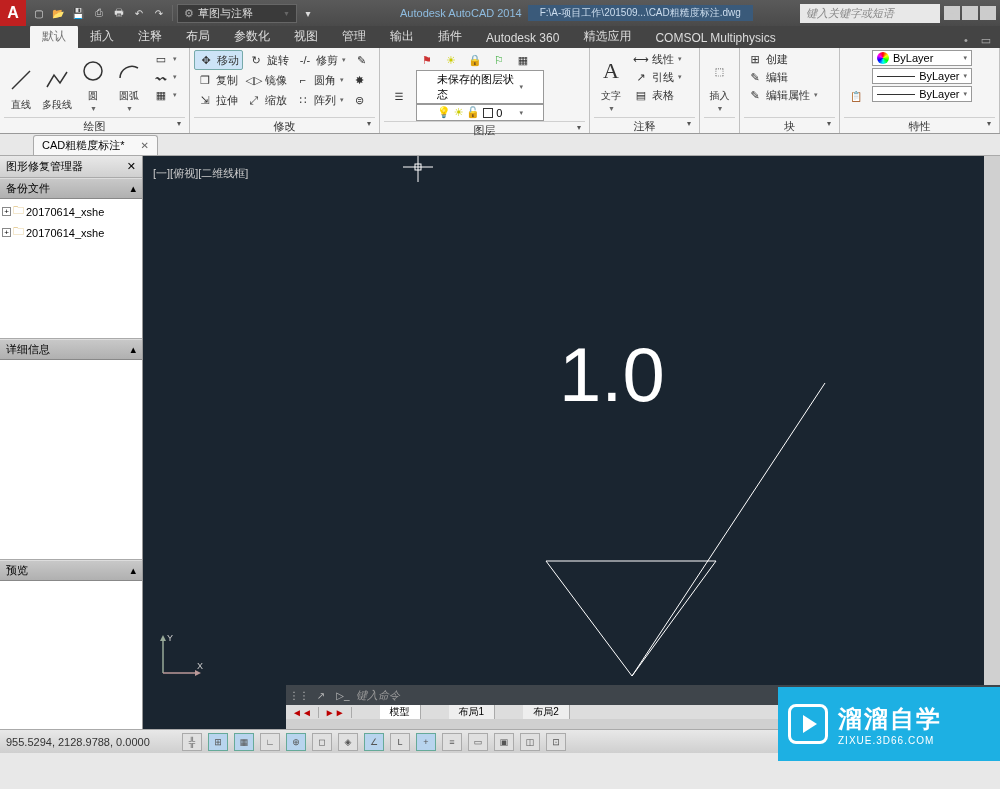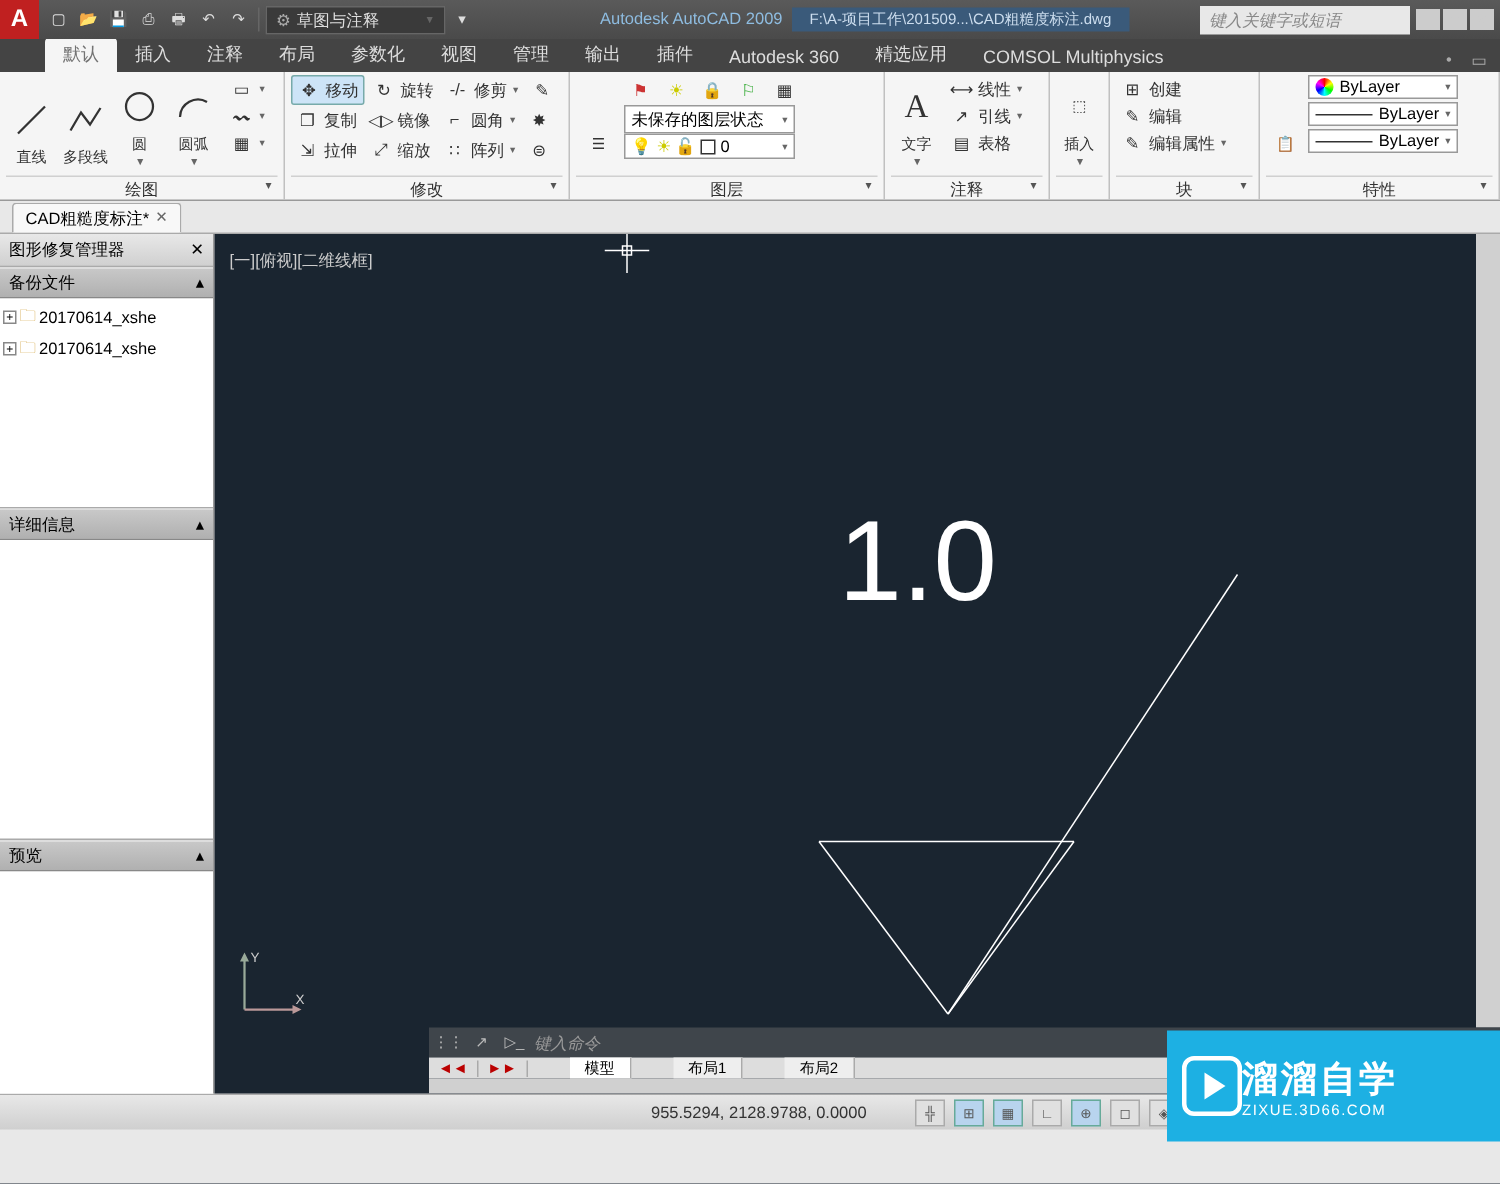--- a/index.html
+++ b/index.html
@@ -34,31 +34,31 @@
 .panel-title { height:16px; text-align:center; font-size:11px; color:#333; padding:1px 0; border-top:1px solid #d0d0d0; position:relative; }
 .panel-title .dd-arr { position:absolute; right:4px; font-size:8px; color:#555; }
 .big-btn { display:flex; flex-direction:column; align-items:center; justify-content:flex-end; width:34px; height:62px; cursor:pointer; font-size:10px; color:#333; gap:2px; }
 .big-btn .ic { width:28px; height:32px; display:flex; align-items:center; justify-content:center; }
 .sm-row { display:flex; align-items:center; gap:2px; height:20px; }
 .sm-btn { display:flex; align-items:center; gap:3px; padding:1px 3px; cursor:pointer; font-size:11px; color:#333; }
 .sm-btn .ic { width:16px; height:16px; display:flex; align-items:center; justify-content:center; }
 .sm-stack { display:flex; flex-direction:column; gap:0px; }
 .dd-ar { font-size:7px; color:#666; margin-left:1px; }
 .move-active { background:#cde4f7; border:1px solid #7aa; border-radius:2px; }
-.layer-dd { background:#fff; border:1px solid #999; padding:1px 4px; font-size:11px; width:114px; display:flex; align-items:center; gap:3px; }
+.layer-dd { background:#fff; border:1px solid #999; padding:1px 20px; font-size:11px; width:128px; display:flex; align-items:center; gap:3px; }
 .bylayer-dd { background:#fff; border:1px solid #999; padding:1px 4px; font-size:11px; width:100px; display:flex; align-items:center; gap:4px; }
 .color-sq { width:10px; height:10px; background:#fff; border:1px solid #333; display:inline-block; }
 .line-samp { flex:1; height:1px; background:#333; }
 
 
 svg { display:block; }
 
 
 .doc-tabs { height:22px; background:#e8e8e8; display:flex; align-items:center; padding-left:8px; border-bottom:1px solid #aaa; }
-.doc-tab { background:#f8f8f8; border:1px solid #aaa; border-bottom:none; padding:2px 8px; font-size:11px; border-radius:3px 3px 0 0; display:flex; align-items:center; gap:4px; }
+.doc-tab { background:#f8f8f8; border:1px solid #aaa; border-bottom:none; padding:2px 8px; font-size:11px; border-radius:3px 3px 0 0; display:flex; align-items:center; gap:16px;margin-left:25px; }
 .doc-close { font-size:10px; color:#666; cursor:pointer; }
 
 
 .main { display:flex; height:573px; }
 .side { width:143px; background:#f0f0f0; border-right:1px solid #999; display:flex; flex-direction:column; }
 .side-hdr { background:linear-gradient(#e8e8e8,#d0d0d0); padding:3px 6px; font-size:11px; border-bottom:1px solid #aaa; display:flex; justify-content:space-between; align-items:center; }
 .side-sec { background:linear-gradient(#c8c8c8,#b0b0b0); padding:2px 6px; font-size:11px; border-top:1px solid #ddd; border-bottom:1px solid #888; display:flex; justify-content:space-between; align-items:center; }
 .tree { background:#fff; flex:0 0 140px; overflow:hidden; font-size:11px; padding:2px; border-bottom:1px solid #aaa; }
 .tree-item { display:flex; align-items:center; gap:2px; padding:1px 0; }
 .tree-pm { width:9px; height:9px; border:1px solid #888; display:flex; align-items:center; justify-content:center; font-size:8px; line-height:1; }
@@ -78,27 +78,27 @@
 .cmd-input { color:#999; font-style:italic; font-size:11px; flex:1; }
 
 .layout-tabs { position:absolute; bottom:10px; left:143px; right:0; height:14px; background:#ddd; display:flex; align-items:center; font-size:10px; }
 .lt-btn { padding:0 6px; border-right:1px solid #aaa; cursor:pointer; color:#b00; }
 .lt-tab { padding:0 10px; border-right:1px solid #aaa; cursor:pointer; background:#eee;margin-left:28px; }
 .lt-tab.act { background:#fff; }
 .scroll-h { position:absolute; bottom:0; left:143px; right:16px; height:10px; background:#d0d0d0; }
 .scroll-v { position:absolute; top:0; right:0; width:16px; bottom:44px; background:#d0d0d0; }
 
 
-.status { height:24px; background:linear-gradient(#e8e8e8,#cfcfcf); border-top:1px solid #aaa; display:flex; align-items:center; padding:0 6px; font-size:11px; color:#333; gap:6px;justify-content:flex-end; }
+.status { height:24px; background:linear-gradient(#e8e8e8,#cfcfcf); border-top:1px solid #aaa; display:flex; align-items:center; padding:0 6px; font-size:11px; color:#333; gap:6px; }
 .coords { min-width:170px; }
 .st-btn { width:20px; height:18px; border:1px solid #aaa; background:#e0e0e0; display:flex; align-items:center; justify-content:center; cursor:pointer; font-size:9px; color:#555; }
 .st-btn.on { background:#b8d4ee; border-color:#6a9; }
 
 
-.watermark { position:absolute; right:0; bottom:28px; width:222px; height:74px; background:#1db0e3; display:flex; align-items:center; padding:0 10px; }
+.watermark { position:absolute; right:0; bottom:28px; width:222px; height:74px; background:#1db0e3; display:flex; align-items:center; padding:0 10px; gap:10px; }
 .wm-play { width:40px; height:40px; border:3px solid #fff; border-radius:8px; display:flex; align-items:center; justify-content:center; }
 .wm-tri { width:0; height:0; border-left:14px solid #fff; border-top:9px solid transparent; border-bottom:9px solid transparent; margin-left:3px; }
 .wm-txt { color:#fff; }
 .wm-main { font-size:24px; font-weight:bold; letter-spacing:2px; }
 .wm-sub { font-size:10px; letter-spacing:1px; }
 </style>
 </head>
 <body>
 
 <div class="titlebar">
@@ -113,21 +113,21 @@
     <div class="qat-btn">↷</div>
     <div class="qat-sep"></div>
     <div class="ws-dd">
       <span class="gear-ic">⚙</span>
       <span>草图与注释</span>
       <span class="dd-ar" style="margin-left:auto">▼</span>
     </div>
     <div class="qat-btn">▾</div>
   </div>
   <div class="title-center">
-    <span class="app-name">Autodesk AutoCAD 2009</span>
+    <span class="app-name">Autodesk AutoCAD 2014</span>
     <span class="file-path">F:\A-项目工作\201509...\CAD粗糙度标注.dwg</span>
   </div>
   <div class="search-box">键入关键字或短语</div>
   <div class="win-ctrl">
     <div class="win-btn">─</div>
     <div class="win-btn">◻</div>
     <div class="win-btn">✕</div>
   </div>
 </div>
 

